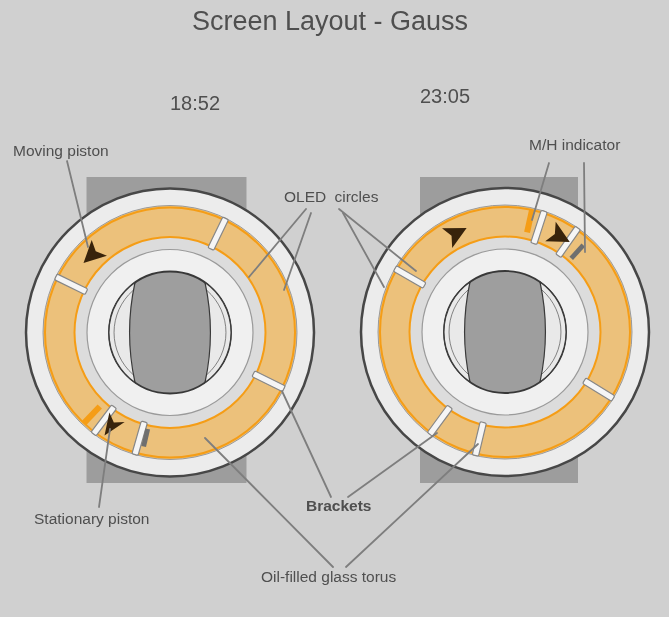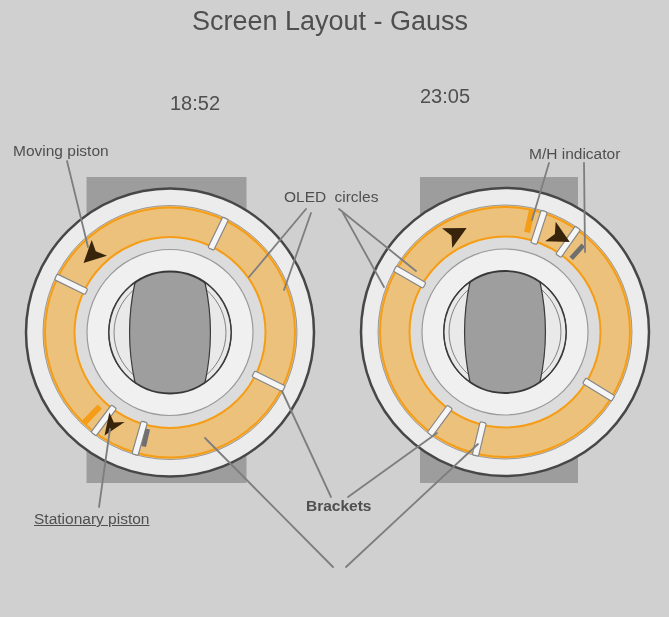--- a/index.html
+++ b/index.html
@@ -165,16 +165,17 @@
     </g>
   </svg>
 
   <div class="title">Screen Layout - Gauss</div>
 
   <div class="time" style="left:135px;top:92px;margin-left:28px;">18:52</div>
   <div class="time" style="left:413px;top:85px;">23:05</div>
 
   <div class="lbl lbl-oled" style="left:284px;top:188px;">OLED circles</div>
   <div class="lbl" style="left:13px;top:142px;">Moving piston</div>
-  <div class="lbl" style="left:529px;top:145px;">M/H indicator</div>
-  <div class="lbl" style="left:34px;top:510px;text-decoration:underline;">Stationary piston</div>
+  <div class="lbl" style="left:529px;top:136px;">M/H indicator</div>
+  <div class="lbl" style="left:34px;top:510px;">Stationary piston</div>
   <div class="lbl" style="left:306px;top:497px;font-weight:bold;">Brackets</div>
+  <div class="lbl" style="left:261px;top:568px;">Oil-filled glass torus</div>
 </div>
 
 </body></html>

